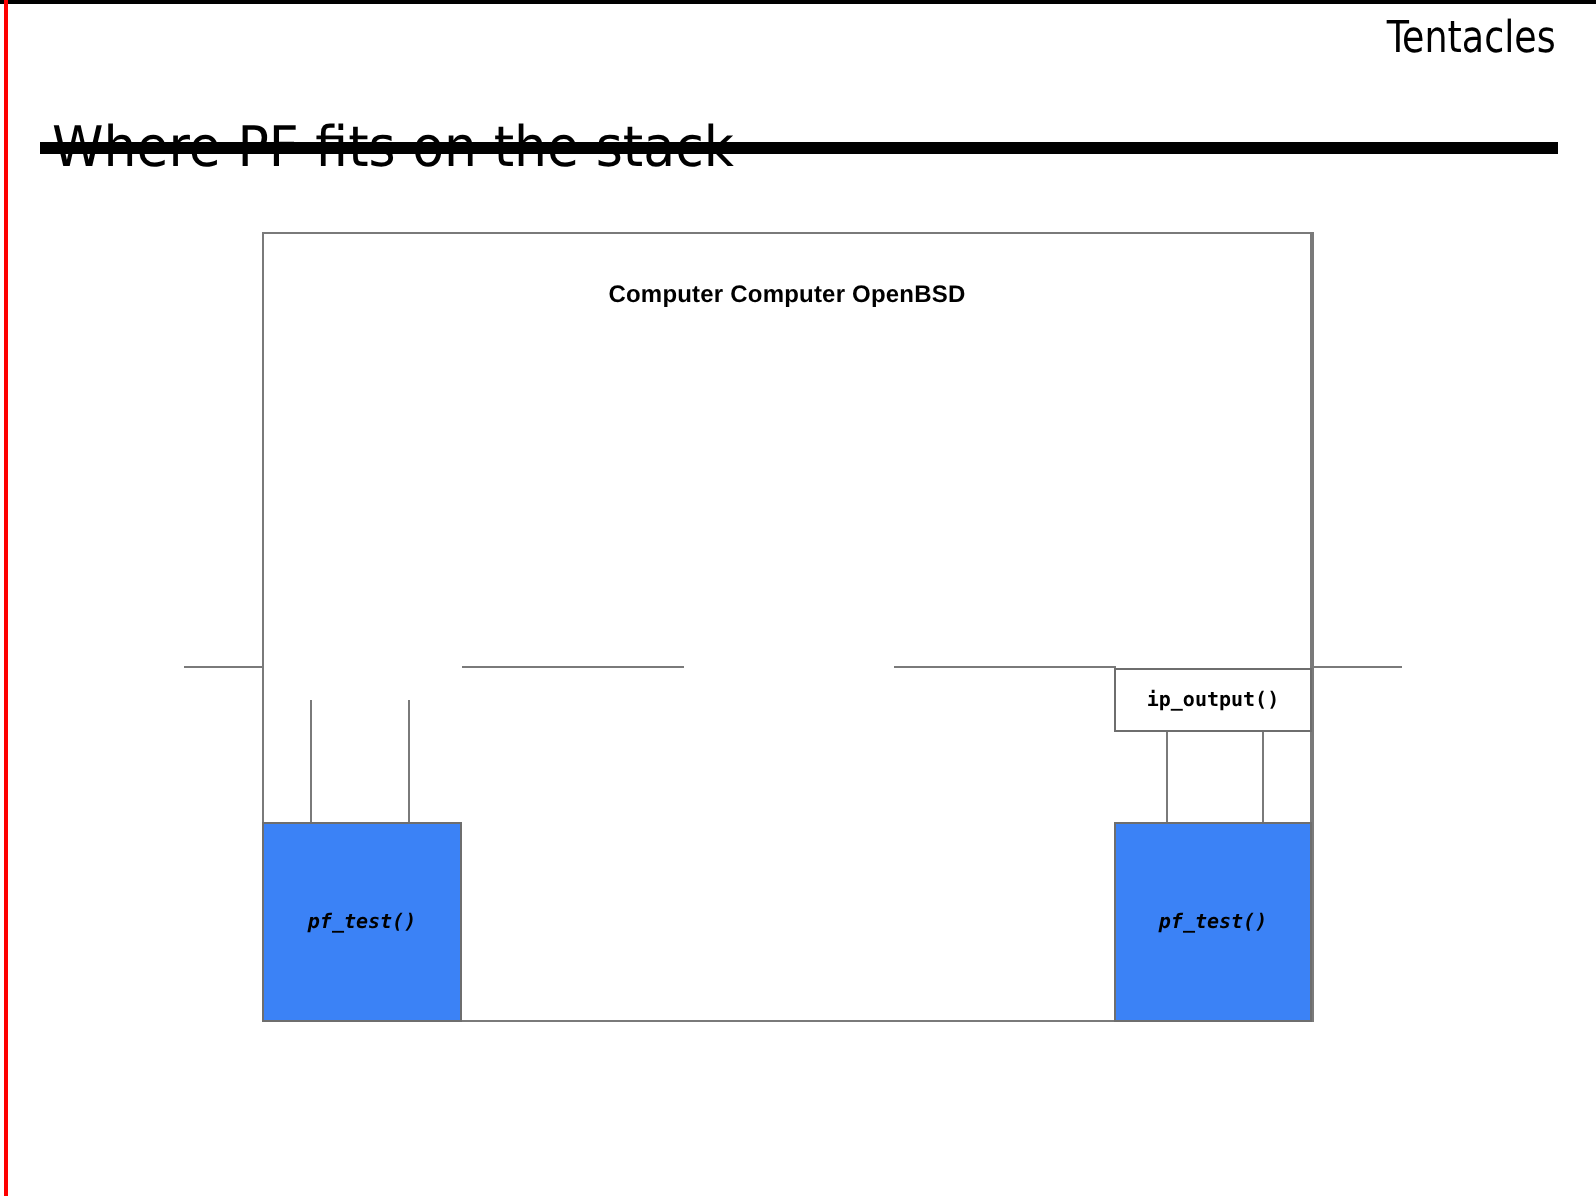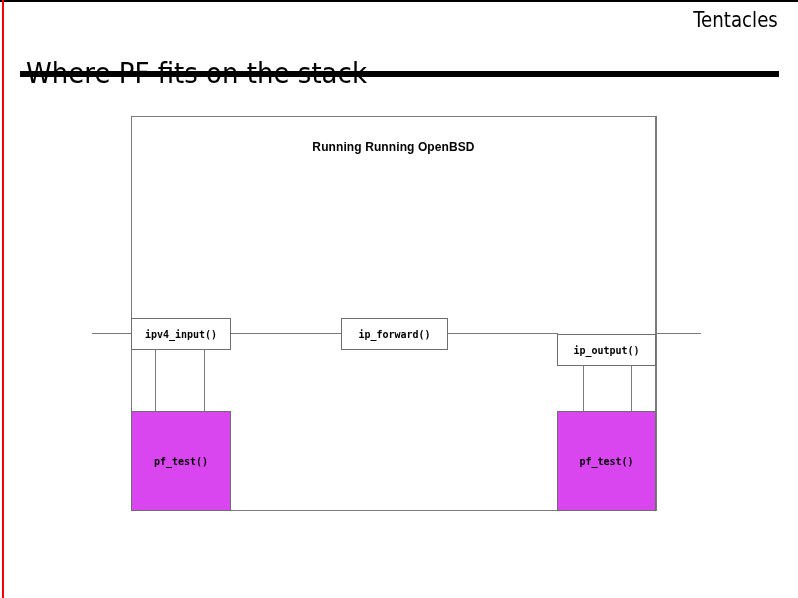--- a/index.html
+++ b/index.html
@@ -132,29 +132,30 @@
     z-index: 3;
   }
   .fn-ipv4-input { left: 131px; top: 318px; width: 100px;  height: 32px; }
   .fn-ip-forward { left: 341px; top: 318px; width: 107px;  height: 32px; }
   .fn-ip-output  { left: 557px; top: 318px; width: 99px;   height: 32px; margin-top: 16px; }
 
   .pf-box {
     position: absolute;
     border: 1px solid #6e6e6e;
     box-sizing: border-box;
-    background: #d946ef;
+    background: #3b82f6;
     display: flex;
     align-items: center;
     justify-content: center;
     font-family: "DejaVu Sans Mono", monospace;
     font-size: 10px;
     font-weight: bold;
     color: #000000;
     z-index: 3;
+    font-style: italic;
   }
   .pf-left  { left: 131px; top: 411px; width: 100px; height: 100px; }
   .pf-right { left: 557px; top: 411px; width: 99px;  height: 100px; }
 </style>
 </head>
 <body>
 
 <div class="slide">
 
   <div class="top-rule"></div>
@@ -162,39 +163,37 @@
 
   <div class="deck-name">Tentacles</div>
 
   <h1 class="slide-title">Where PF fits on the stack</h1>
 
   <div class="title-rule"></div>
 
   <div class="diagram">
 
     <div class="host-box"></div>
-    <div class="host-label">Running Running OpenBSD</div>
+    <div class="host-label">Computer Computer OpenBSD</div>
 
     <div class="wire-h" style="left:92px;  top:333px; width:40px;"></div>
     <div class="wire-h" style="left:231px; top:333px; width:111px;"></div>
     <div class="wire-h" style="left:447px; top:333px; width:111px;"></div>
     <div class="wire-h" style="left:656px; top:333px; width:45px;"></div>
 
     <div class="wire-v" style="left:155px; top:350px; height:61px;"></div>
     <div class="wire-v" style="left:204px; top:350px; height:61px;"></div>
 
     <div class="wire-v" style="left:583px; top:350px; height:61px;"></div>
     <div class="wire-v" style="left:631px; top:350px; height:61px;"></div>
 
     <div class="wire-v" style="left:131px; top:116px; height:395px;"></div>
     <div class="wire-v" style="left:656px; top:116px; height:395px;"></div>
 
-    <div class="fn-box fn-ipv4-input">ipv4_input()</div>
-
-    <div class="fn-box fn-ip-forward">ip_forward()</div>
+
 
     <div class="fn-box fn-ip-output">ip_output()</div>
 
     <div class="pf-box pf-left">pf_test()</div>
 
     <div class="pf-box pf-right">pf_test()</div>
 
   </div>
 </div>
 

